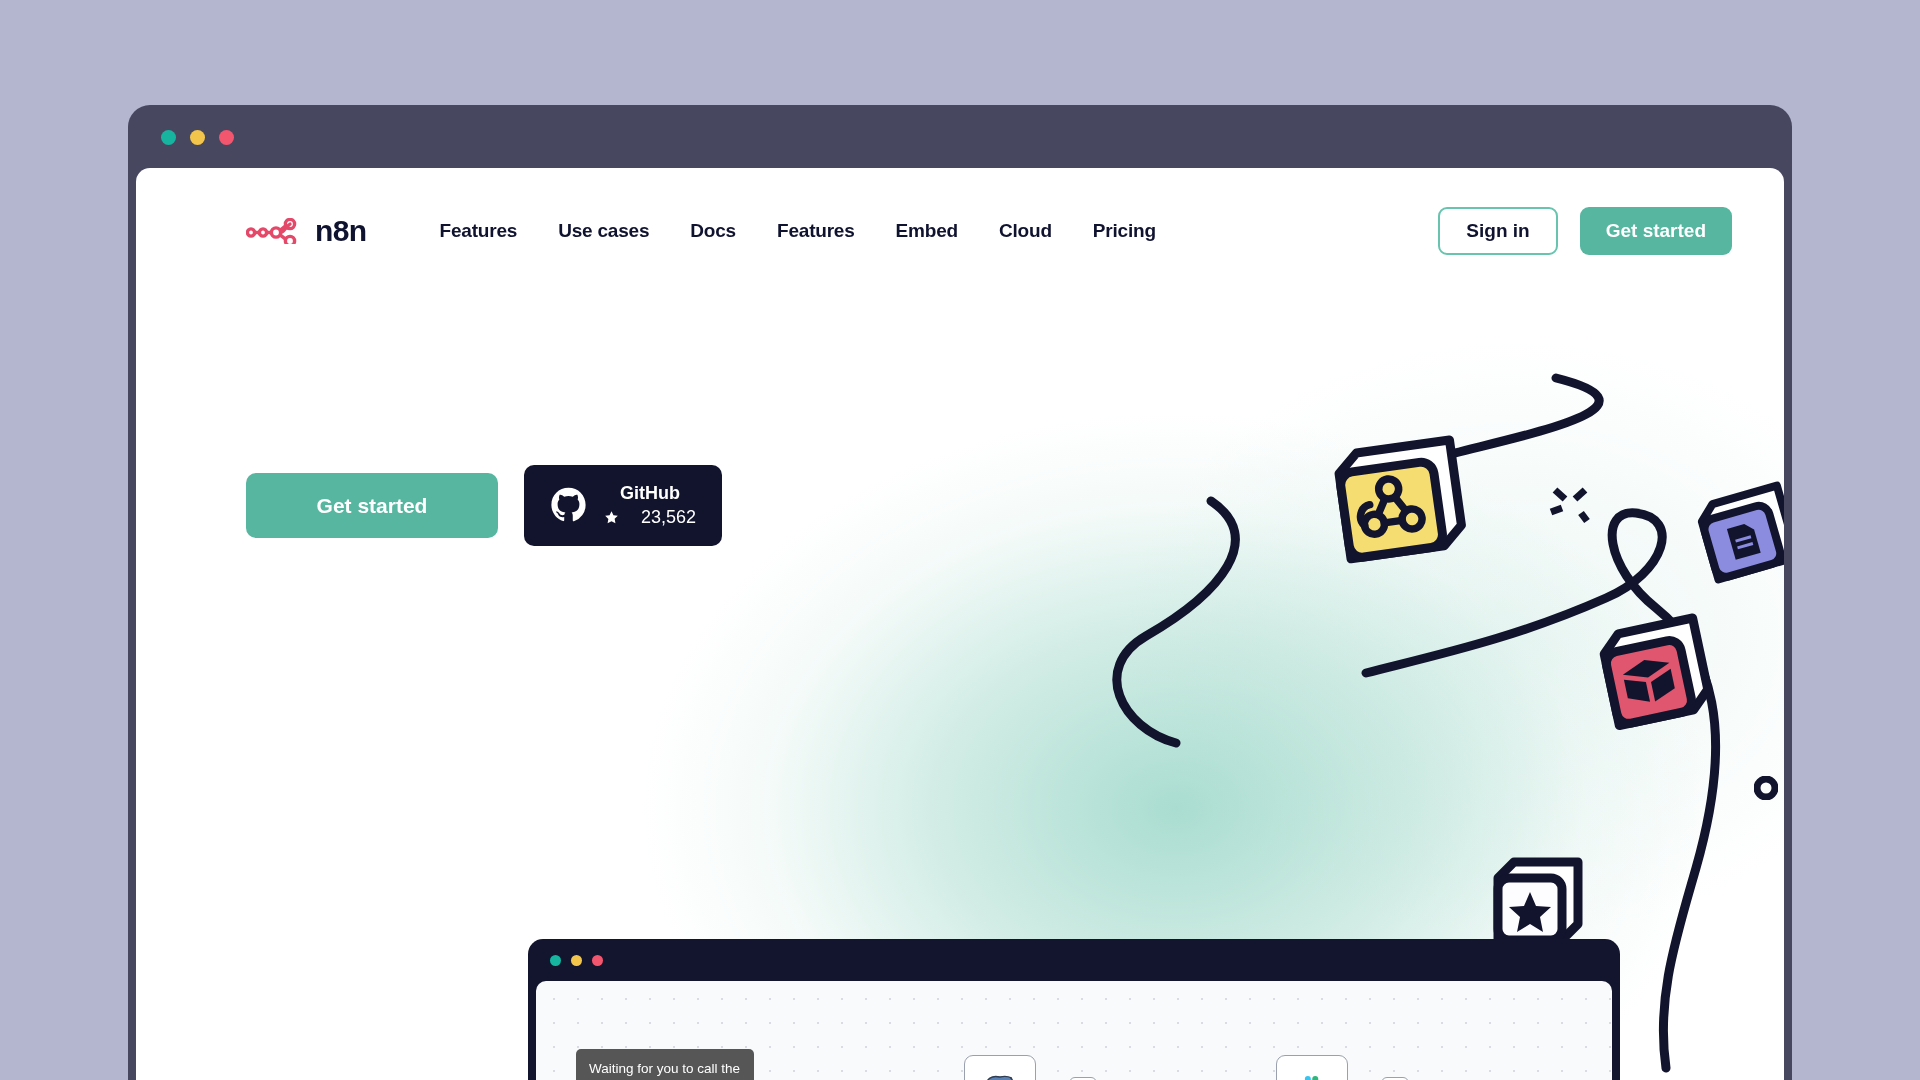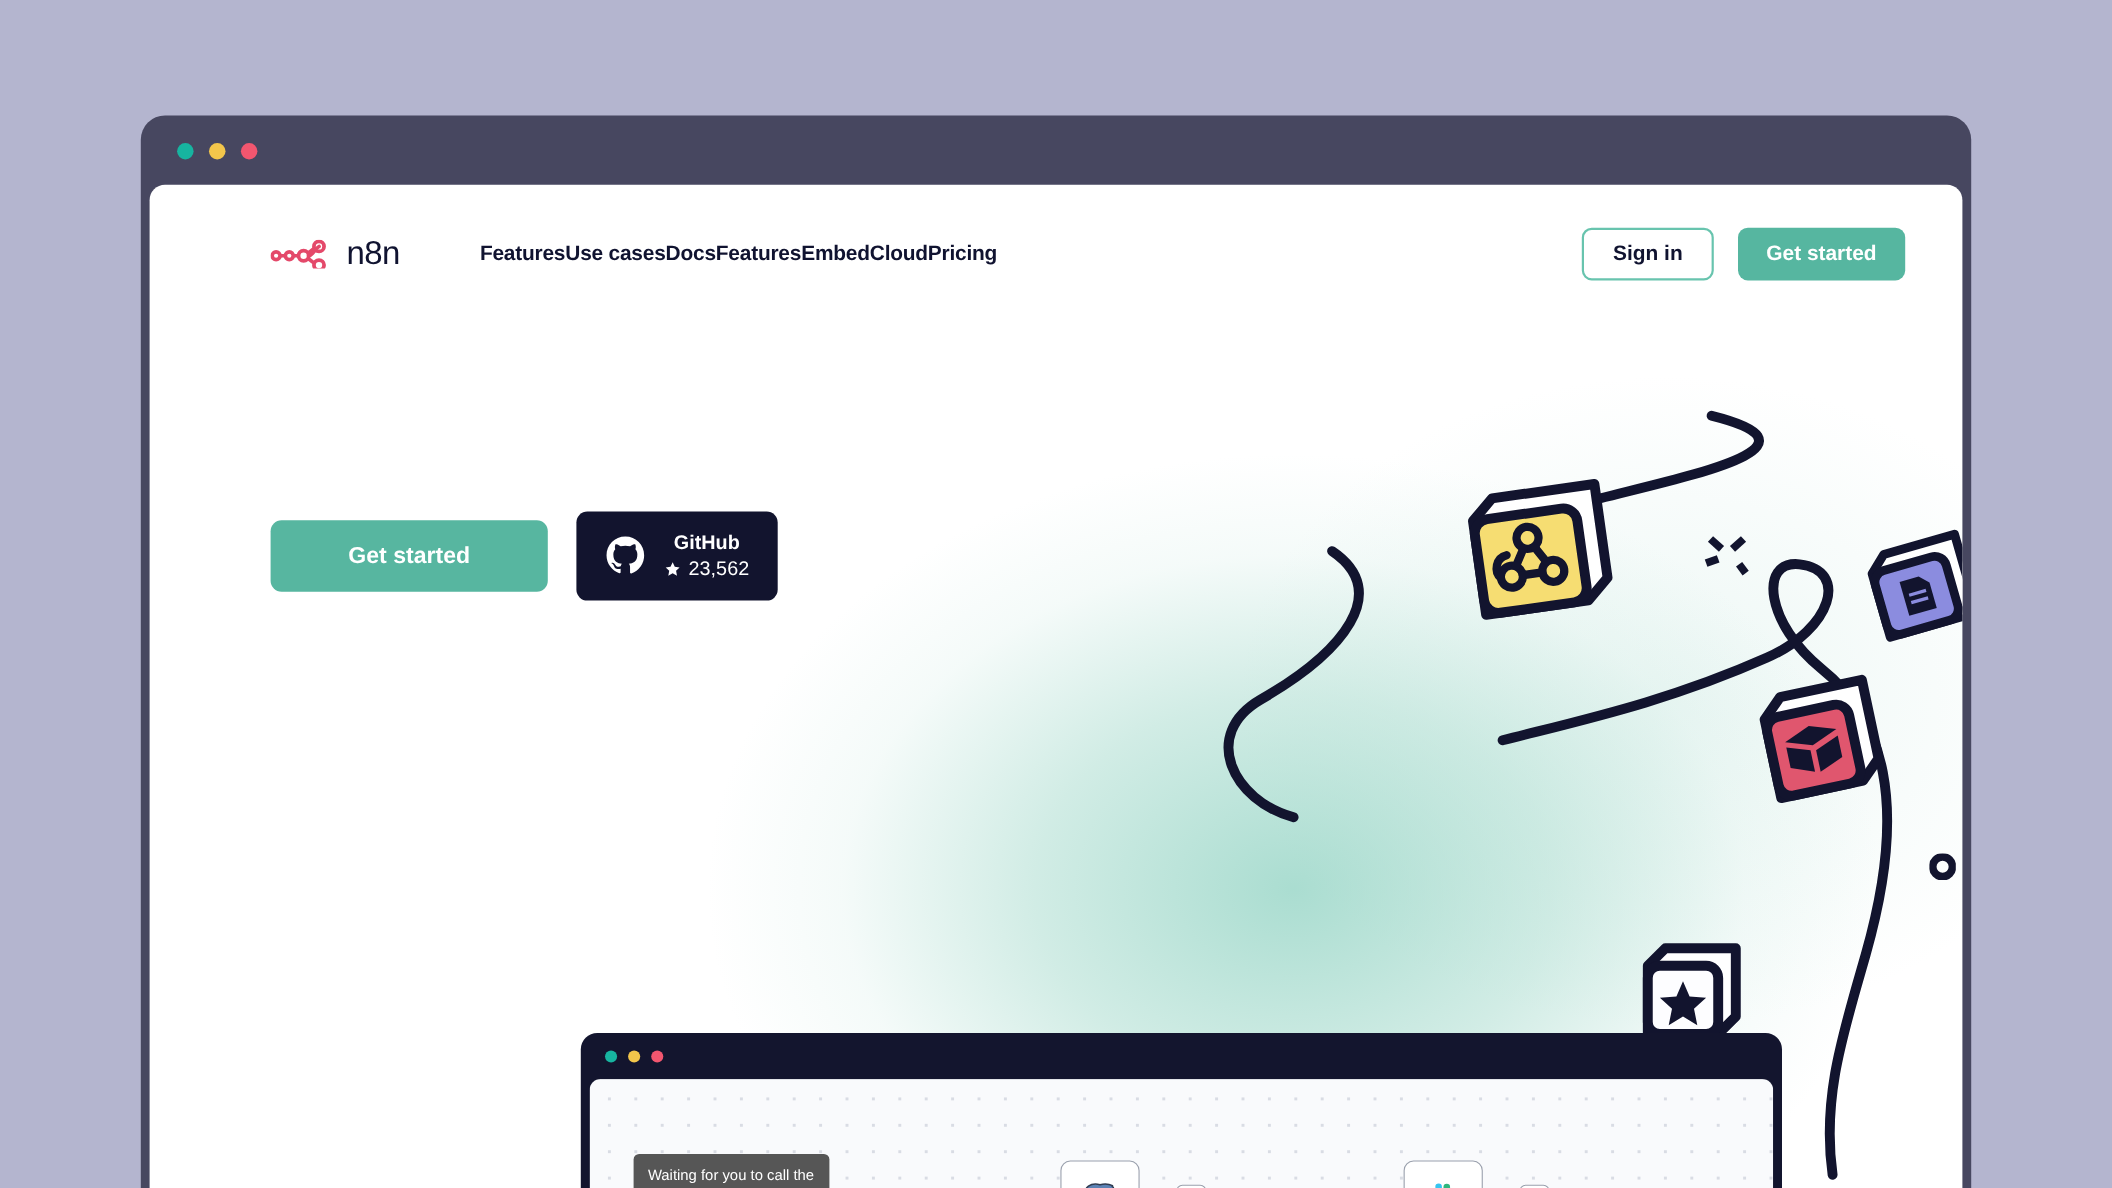--- a/index.html
+++ b/index.html
@@ -51,24 +51,24 @@
   
   #site-header {
     position:absolute; left:0; top:0;
     width:100%; height:126px;
     display:flex; align-items:center;
     padding:0 52px 0 110px;
     z-index:20;
   }
   #brand { display:flex; align-items:center; gap:13px; }
   #brand-wordmark {
-    font-size:30px; font-weight:normal; color:#101330;
+    font-size:30px; font-weight:bold; color:#101330;
     letter-spacing:-0.6px;
   }
-  #main-nav { display:flex; align-items:center; margin-left:73px; }
+  #main-nav { display:flex; align-items:center; gap:41px; margin-left:73px; }
   .nav-link {
     font-size:19px; font-weight:bold; color:#101330;
     cursor:pointer; white-space:nowrap; letter-spacing:-0.2px;
   }
   #header-actions { margin-left:auto; display:flex; align-items:flex-start; gap:22px; }
   #signin-button {
     min-width:100px; height:48px; padding:0 26px;
     border:2px solid #68c4ae; border-radius:9px;
     background:#fff; color:#101330;
     font-size:19px; font-weight:bold;
@@ -106,21 +106,21 @@
   }
   #github-button {
     height:81px; padding:0 26px;
     border:none; border-radius:10px;
     background:#12142e; color:#fff;
     display:flex; align-items:center; gap:17px;
     cursor:pointer; font-family:inherit;
   }
   #github-text { display:flex; flex-direction:column; gap:2px; line-height:1.22; }
   #github-label { font-size:18px; font-weight:bold; }
-  #github-stars-row { display:flex; align-items:center; gap:7px; font-size:18px; }
+  #github-stars-row { display:flex; align-items:center; gap:22px; font-size:18px; }
 
   
   .float-card { position:absolute; z-index:10; }
   #float-webhook  { left:1185px; top:258px; }
   #float-sheets   { left:1555px; top:312px; }
   #float-box      { left:1455px; top:442px; }
   #float-star     { left:1350px; top:682px; }
   #decor-sparkle  { position:absolute; left:1405px; top:312px; z-index:10; }
   #decor-dot      { position:absolute; left:1618px; top:608px; z-index:10; }
   #connector-lines{ position:absolute; left:0; top:0; width:100%; height:100%; z-index:8; pointer-events:none; }

